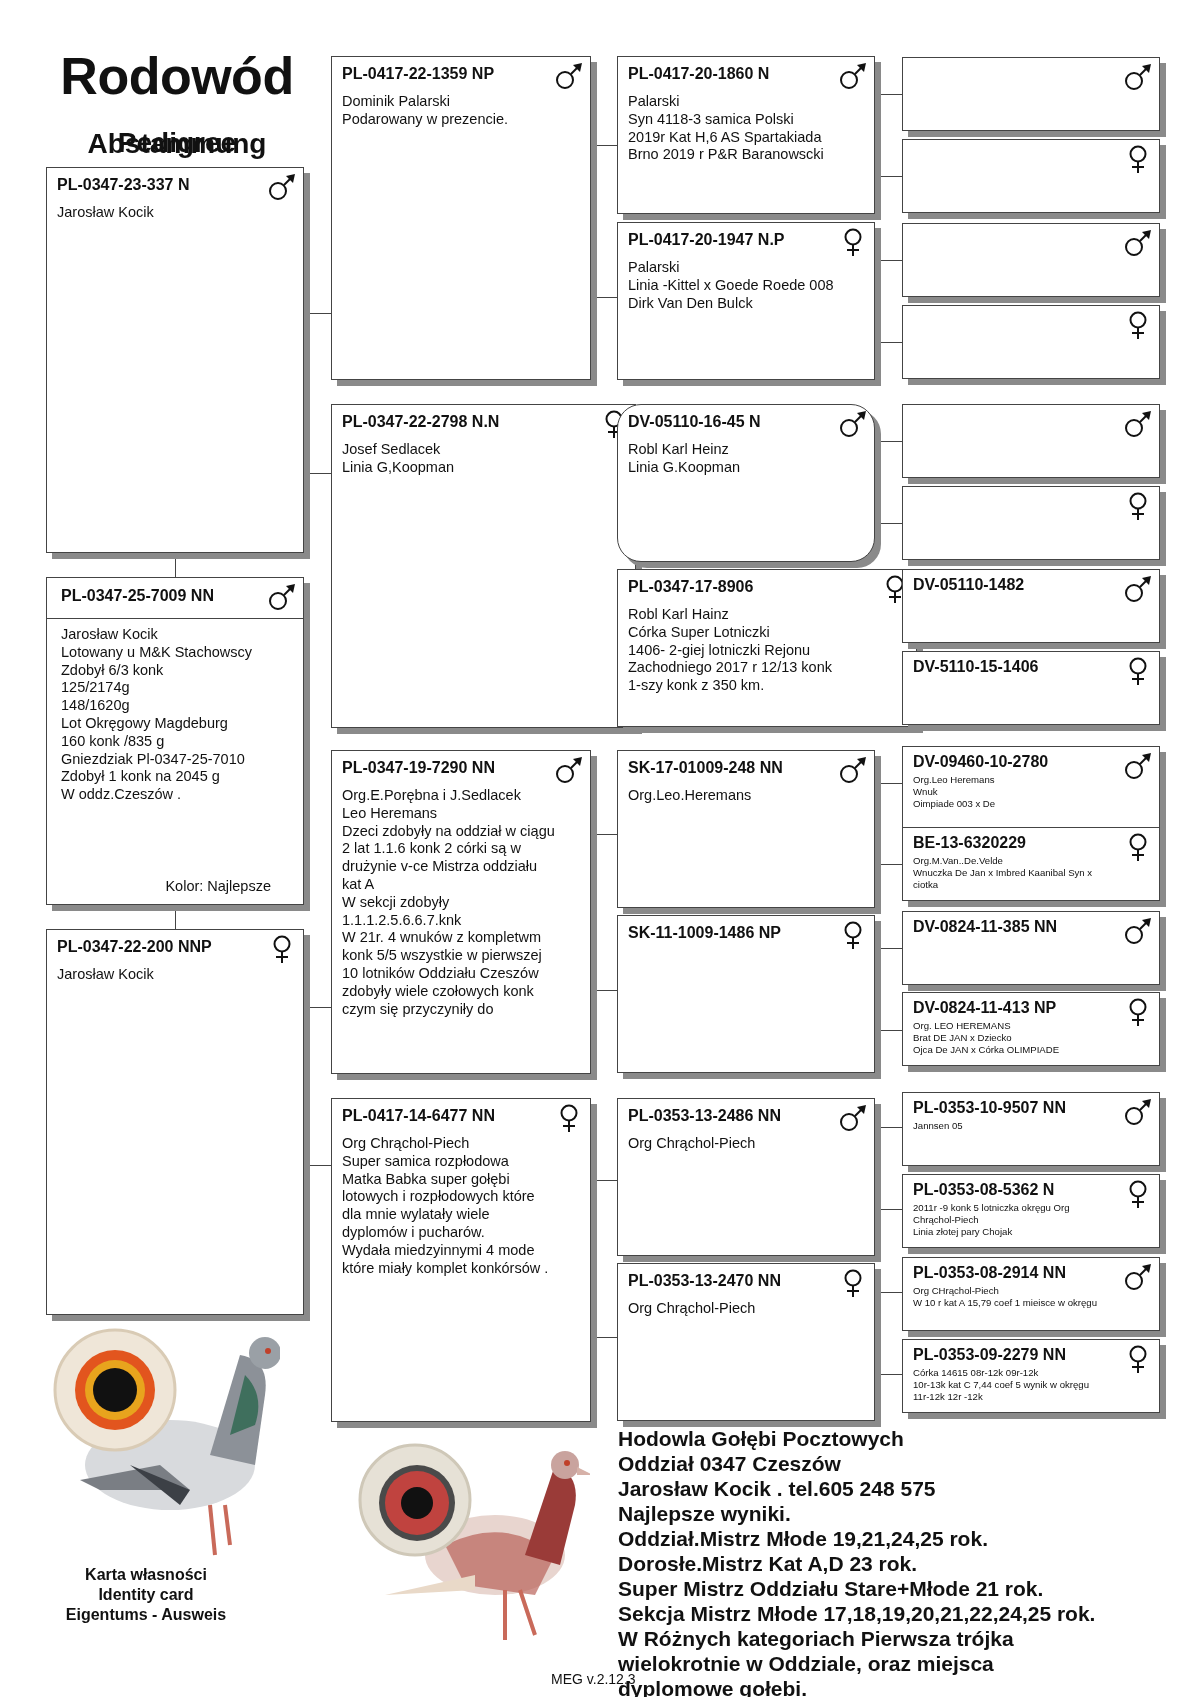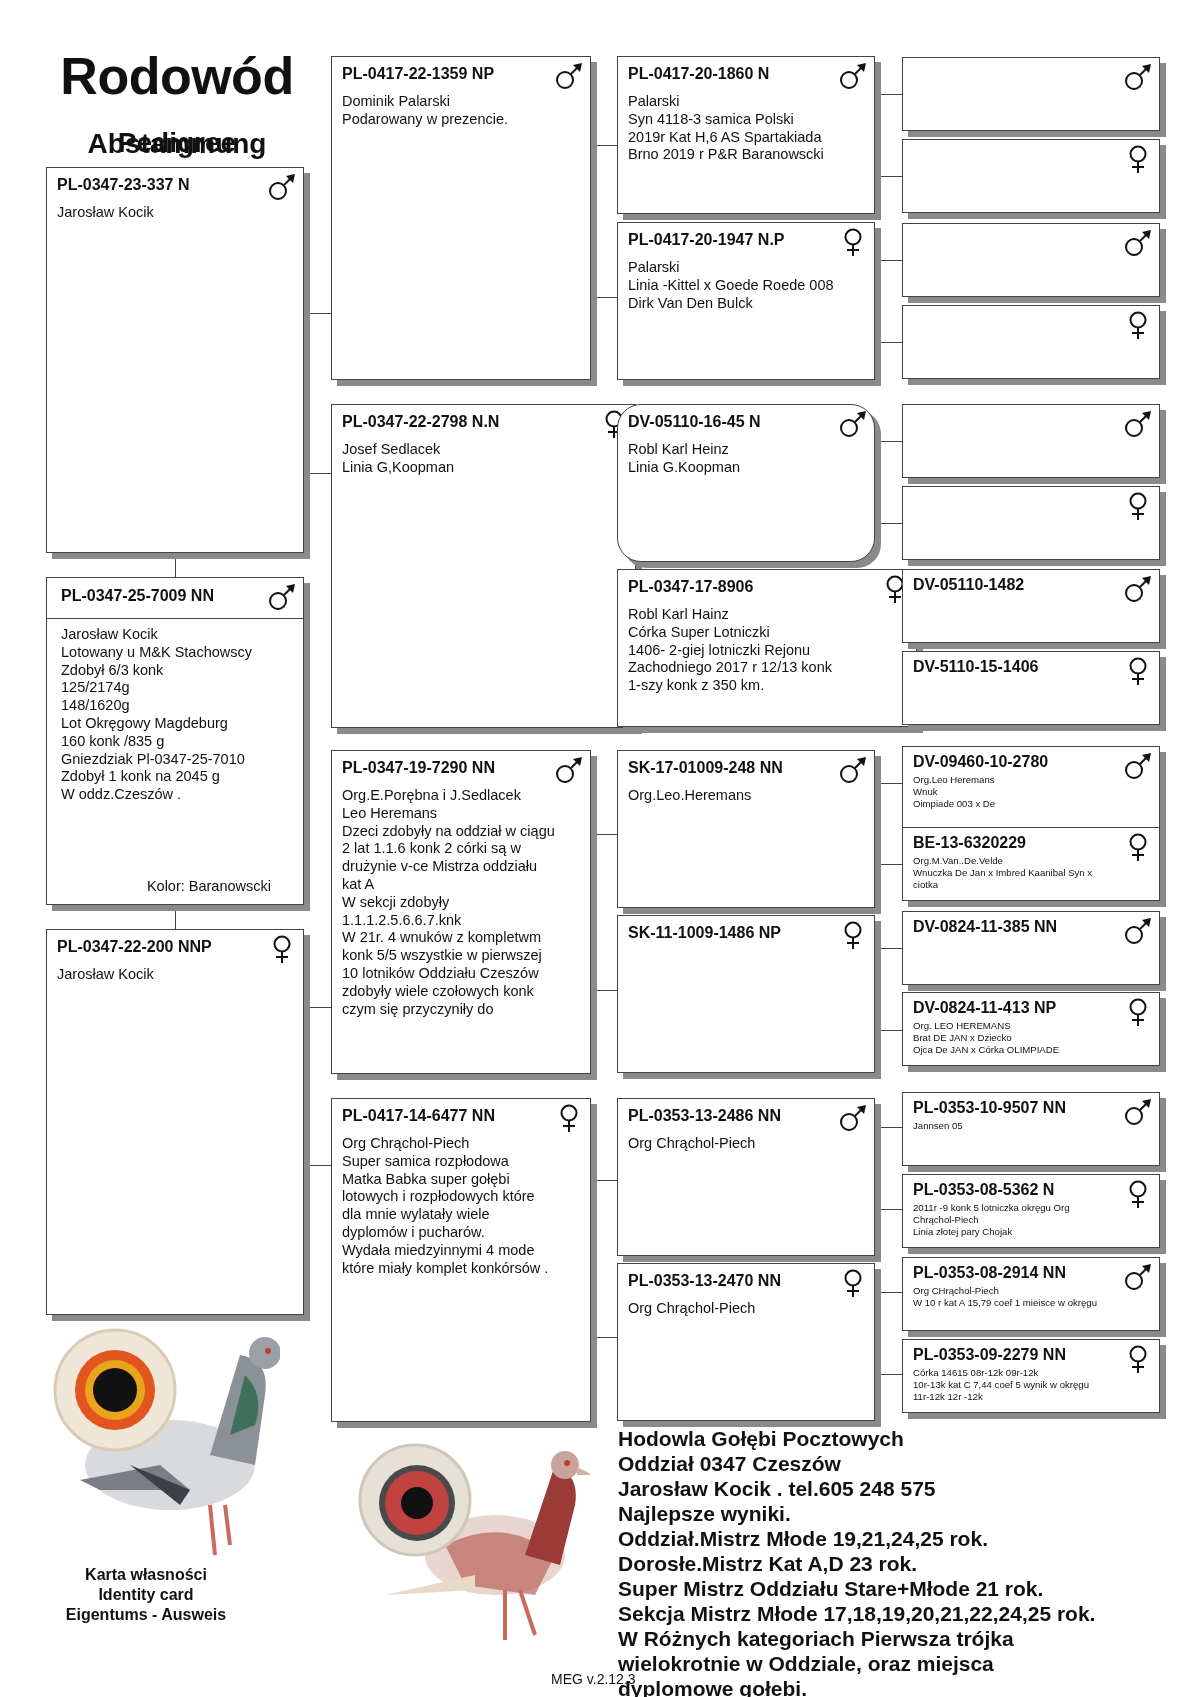--- a/index.html
+++ b/index.html
@@ -93,21 +93,21 @@
   <div class="desc" style="top:48px; left:14px;">Jarosław Kocik
 Lotowany u M&amp;K Stachowscy
 Zdobył 6/3 konk
 125/2174g
 148/1620g
 Lot Okręgowy Magdeburg
 160 konk /835 g
 Gniezdziak Pl-0347-25-7010
 Zdobył 1 konk na 2045 g
 W oddz.Czeszów .</div>
-  <div class="abs" style="right:32px; bottom:10px; font-size:14.5px;">Kolor: Baranowscki</div>
+  <div class="abs" style="right:32px; bottom:10px; font-size:14.5px;">Kolor: Najlepsze</div>
 </div>
 
 <div class="box" style="left:46px; top:929px; width:258px; height:386px;">
   <div class="ring">PL-0347-22-200 NNP</div>
   <svg class="sym" viewBox="0 0 30 30">
       <circle cx="15" cy="10" r="7.5" fill="none" stroke="#111" stroke-width="2"></circle>
       <line x1="15" y1="17.5" x2="15" y2="29" stroke="#111" stroke-width="2"></line>
       <line x1="9" y1="23" x2="21" y2="23" stroke="#111" stroke-width="2"></line>
     </svg>
   <div class="desc" style="top:36px;">Jarosław Kocik</div>

